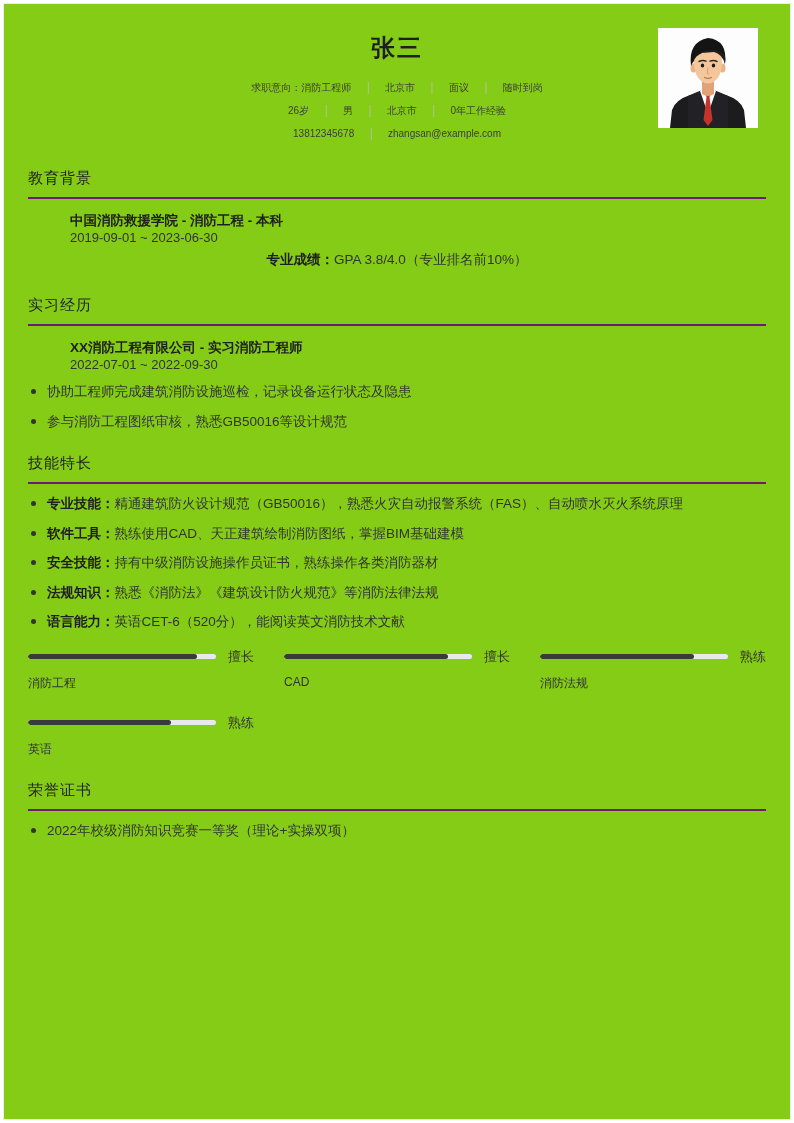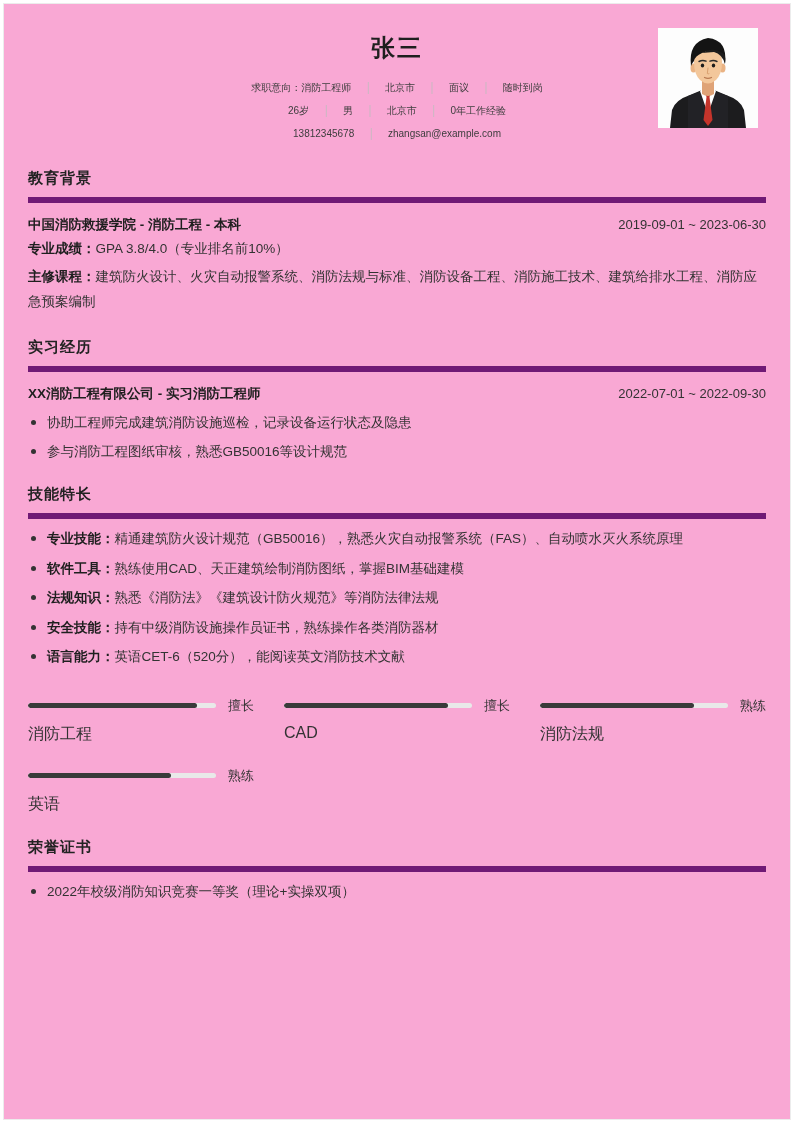--- a/index.html
+++ b/index.html
@@ -7,67 +7,67 @@
   body {
     width:794px; height:1123px;
     font-family:"Liberation Sans","DejaVu Sans",sans-serif;
     color:#333;
   }
   .page {
     position:relative;
     width:788px; height:1117px;
     margin:3px;
     border:1px solid #ececec;
-    background:#f9a8d4;
+    background:#84cc16;
     padding:24px 24px 0 24px;
     overflow:hidden;
   }
   
   .header { position:relative; text-align:center; padding-top:4px; min-height:118px; }
   .name { font-size:24px; font-weight:bold; color:#1f1f1f; letter-spacing:2px; margin-bottom:12px; }
   .contact-line { font-size:10px; color:#3d3d3d; line-height:23px; }
   .contact-line .lbl { color:#3d3d3d; }
   .inline-list { display:inline; }
   .inline-list > .itm + .itm::before { content:var(--sep,"｜"); color:#bdbdbd; margin:0 11px; font-size:12px; }
   .photo {
     position:absolute; top:0; right:8px;
     width:100px; height:100px; overflow:hidden; background:#fdfdfd;
   }
   
   .section { margin-top:23px; }
   .section h2 {
-    font-size:15px; font-weight:bold; color:#222;
-    padding-bottom:9px; border-bottom:6px solid #701a75;
+    font-size:15px; font-weight:normal; color:#222;
+    padding-bottom:9px; border-bottom:2px solid #701a75;
     letter-spacing:1px;
   }
-  .entry-head { display:flex; justify-content:space-between; align-items:baseline; margin-top:13px; }
+  .entry-head { display:flex; justify-content:space-between; align-items:baseline; margin-top:13px;flex-direction:column; }
   .entry-title { font-size:13.5px; font-weight:bold; color:#1f1f1f; }
   .entry-date { font-size:13px; color:#333;margin-left:42px; }
-  .detail-line { font-size:13.5px; line-height:1.85; color:#333; margin-top:3px; }
+  .detail-line { font-size:13.5px; line-height:1.85; color:#333; margin-top:3px;text-align:center; }
   .detail-line .b, .b { font-weight:bold; color:#1f1f1f; }
   ul.blist { list-style:none; }
   ul.blist li {
     position:relative; padding-left:19px; margin-top:10px;
     font-size:13.5px; line-height:1.45; color:#333;
   }
   ul.blist li::before {
     content:""; position:absolute; left:3px; top:0.52em;
     width:5px; height:5px; border-radius:50%; background:#333;
   }
   
   .bars {
     display:grid; grid-template-columns:repeat(3,1fr);
-    column-gap:30px; row-gap:22px; margin-top:30px;
+    column-gap:30px; row-gap:22px; margin-top:16px;
   }
   .bar-item { font-size:13px; color:#333; }
   .bar-row { display:flex; align-items:center; gap:12px; }
   .bar-track { flex:1; height:5px; background:#e9e9e9; border-radius:3px; overflow:hidden; }
   .bar-fill { height:100%; background:#3a3a3a; border-radius:3px; }
   .bar-level { flex:0 0 auto; font-size:13px; color:#333; }
-  .bar-name { margin-top:9px; font-size:16px; color:#333; }
+  .bar-name { margin-top:9px; font-size:12px; color:#333; }
 </style>
 </head>
 <body>
 
 <div class="page">
 
   <div class="header">
     <div class="name">张三</div>
 
     <div class="contact-line">
@@ -122,23 +122,20 @@
     <div class="entry-head">
       <span class="entry-title">中国消防救援学院 - 消防工程 - 本科</span>
       <span class="entry-date">2019-09-01 ~ 2023-06-30</span>
     </div>
     <div>
 
         <div class="detail-line">
           <span class="b">专业成绩：</span><span>GPA 3.8/4.0（专业排名前10%）</span>
         </div>
 
-        <div class="detail-line">
-          <span class="b">主修课程：</span><span>建筑防火设计、火灾自动报警系统、消防法规与标准、消防设备工程、消防施工技术、建筑给排水工程、消防应急预案编制</span>
-        </div>
 
     </div>
   </div>
 
   <div class="section">
     <h2>实习经历</h2>
     <div class="entry-head">
       <span class="entry-title">XX消防工程有限公司 - 实习消防工程师</span>
       <span class="entry-date">2022-07-01 ~ 2022-09-30</span>
     </div>
@@ -155,25 +152,25 @@
 
         <li>
           <span class="b">专业技能：</span><span>精通建筑防火设计规范（GB50016），熟悉火灾自动报警系统（FAS）、自动喷水灭火系统原理</span>
         </li>
 
         <li>
           <span class="b">软件工具：</span><span>熟练使用CAD、天正建筑绘制消防图纸，掌握BIM基础建模</span>
         </li>
 
         <li>
+          <span class="b">安全技能：</span><span>持有中级消防设施操作员证书，熟练操作各类消防器材</span>
+        </li>
+
+        <li>
           <span class="b">法规知识：</span><span>熟悉《消防法》《建筑设计防火规范》等消防法律法规</span>
-        </li>
-
-        <li>
-          <span class="b">安全技能：</span><span>持有中级消防设施操作员证书，熟练操作各类消防器材</span>
         </li>
 
         <li>
           <span class="b">语言能力：</span><span>英语CET-6（520分），能阅读英文消防技术文献</span>
         </li>
 
     </ul>
     <div class="bars">
 
         <div class="bar-item">

